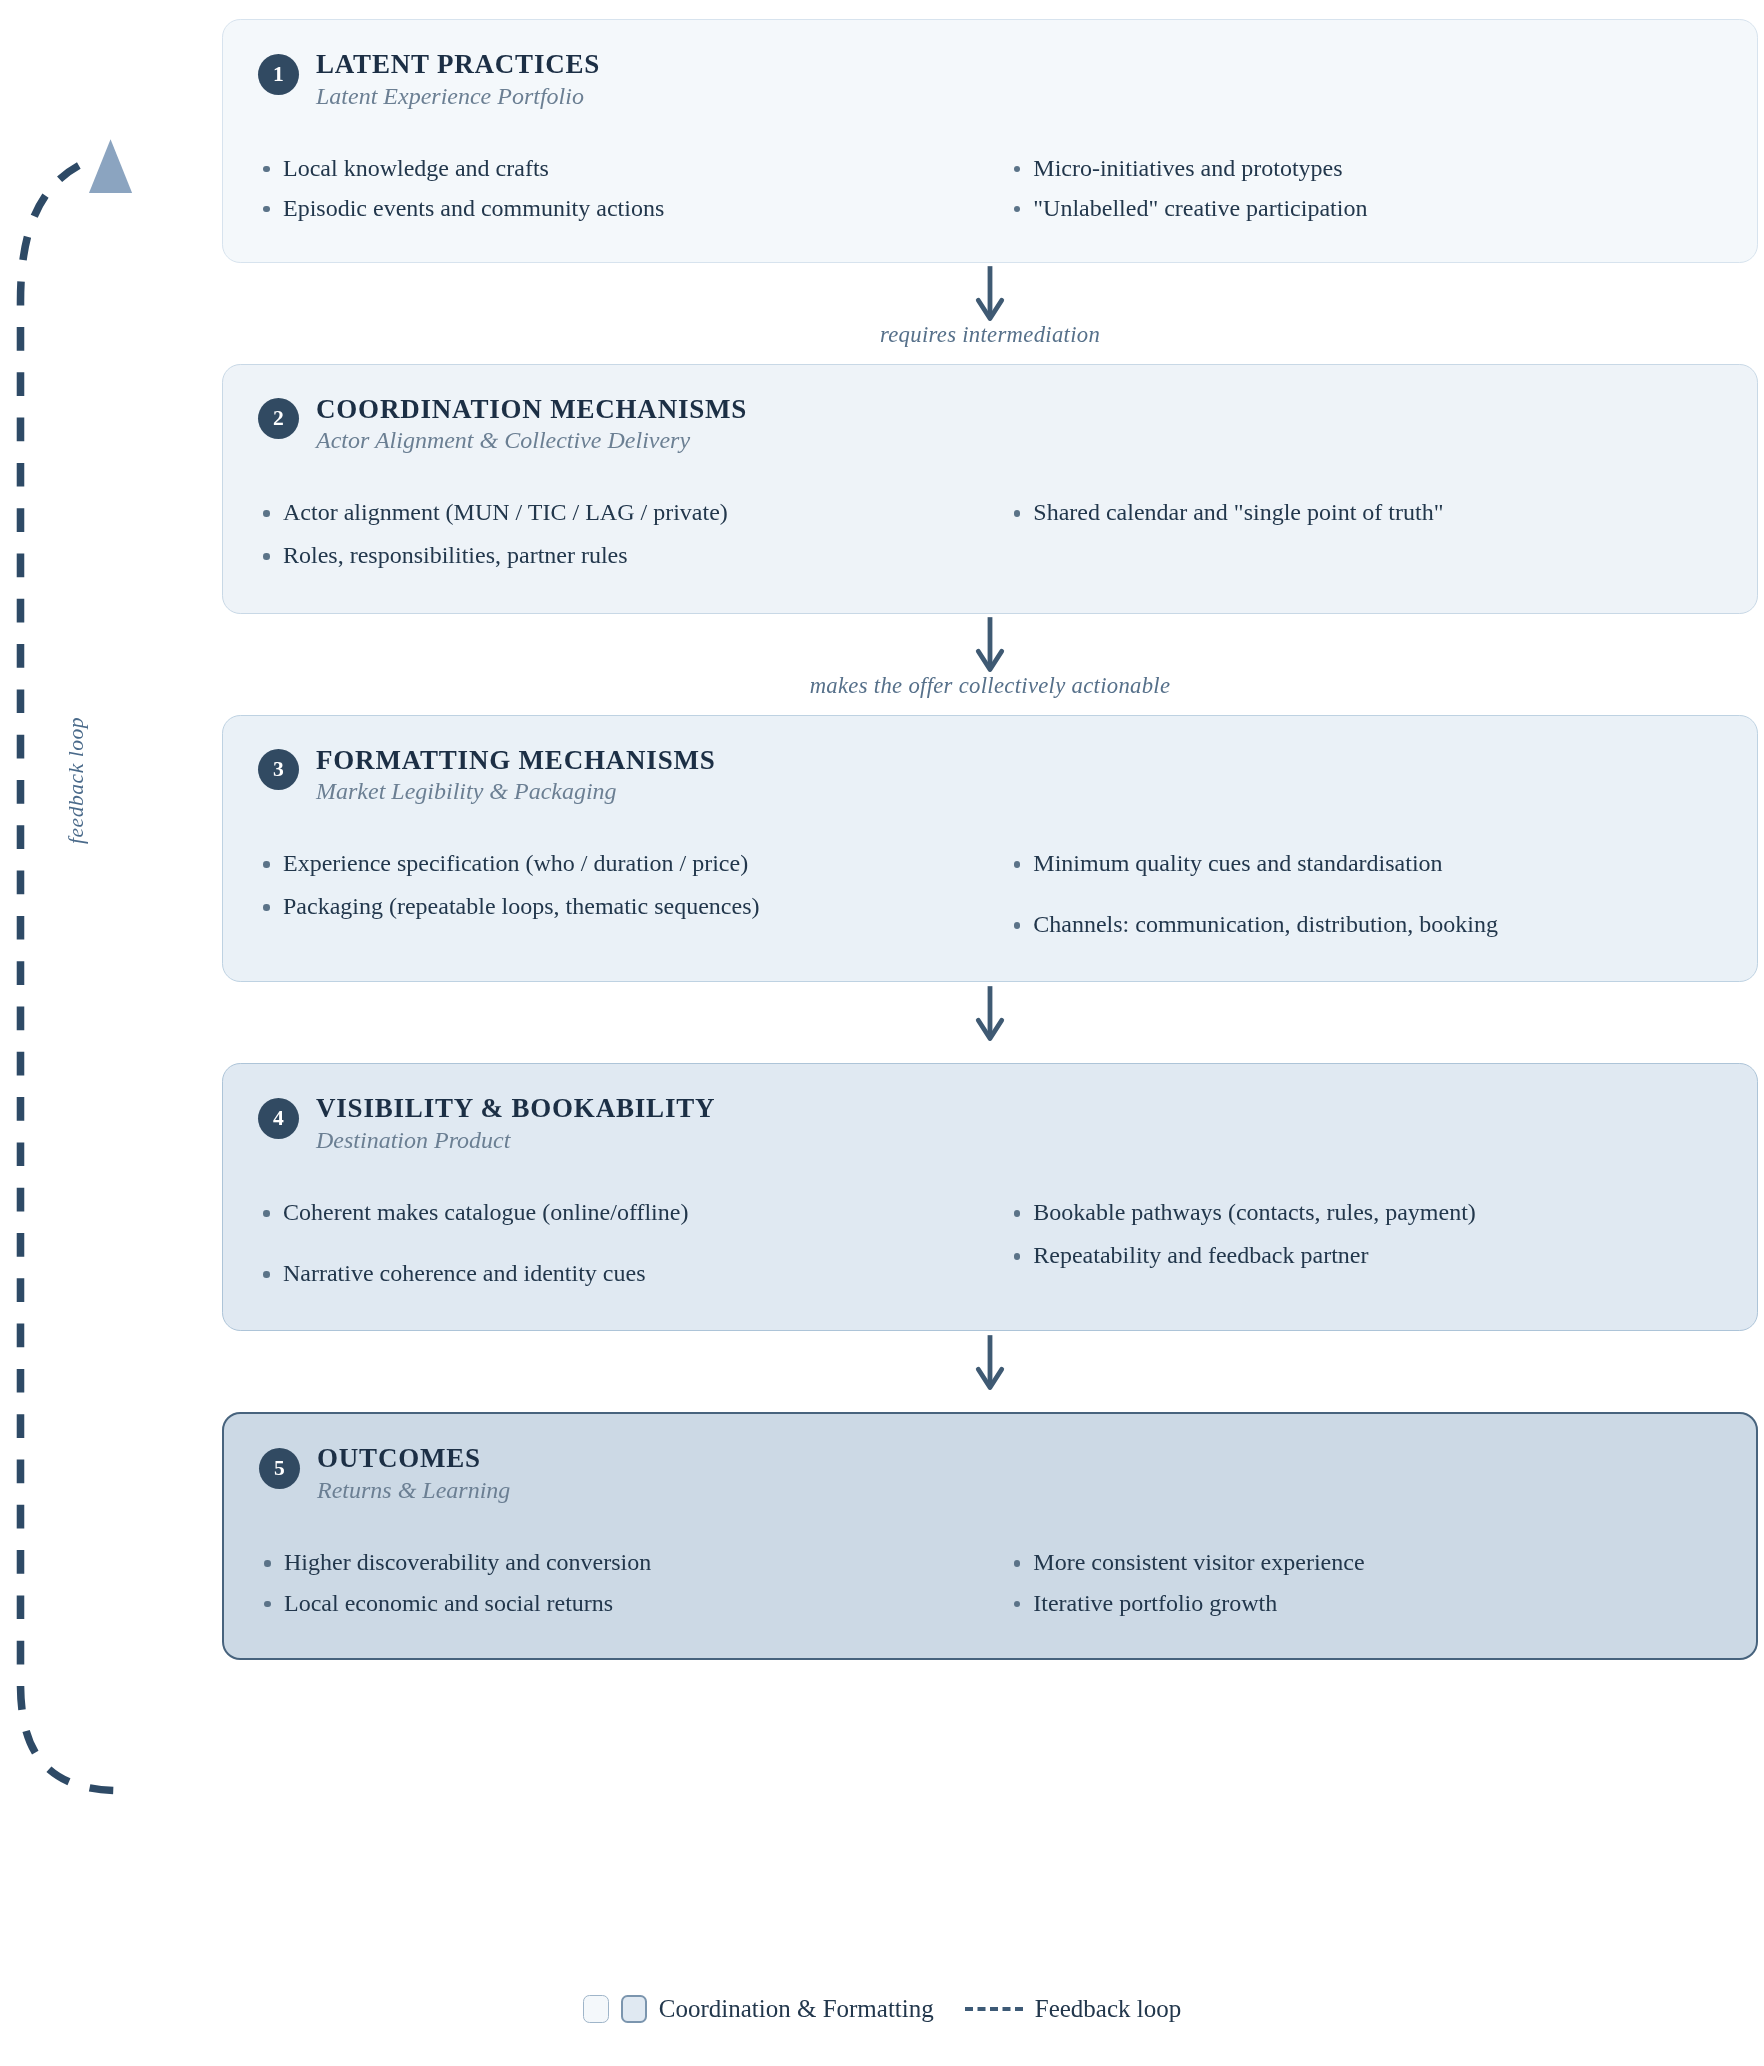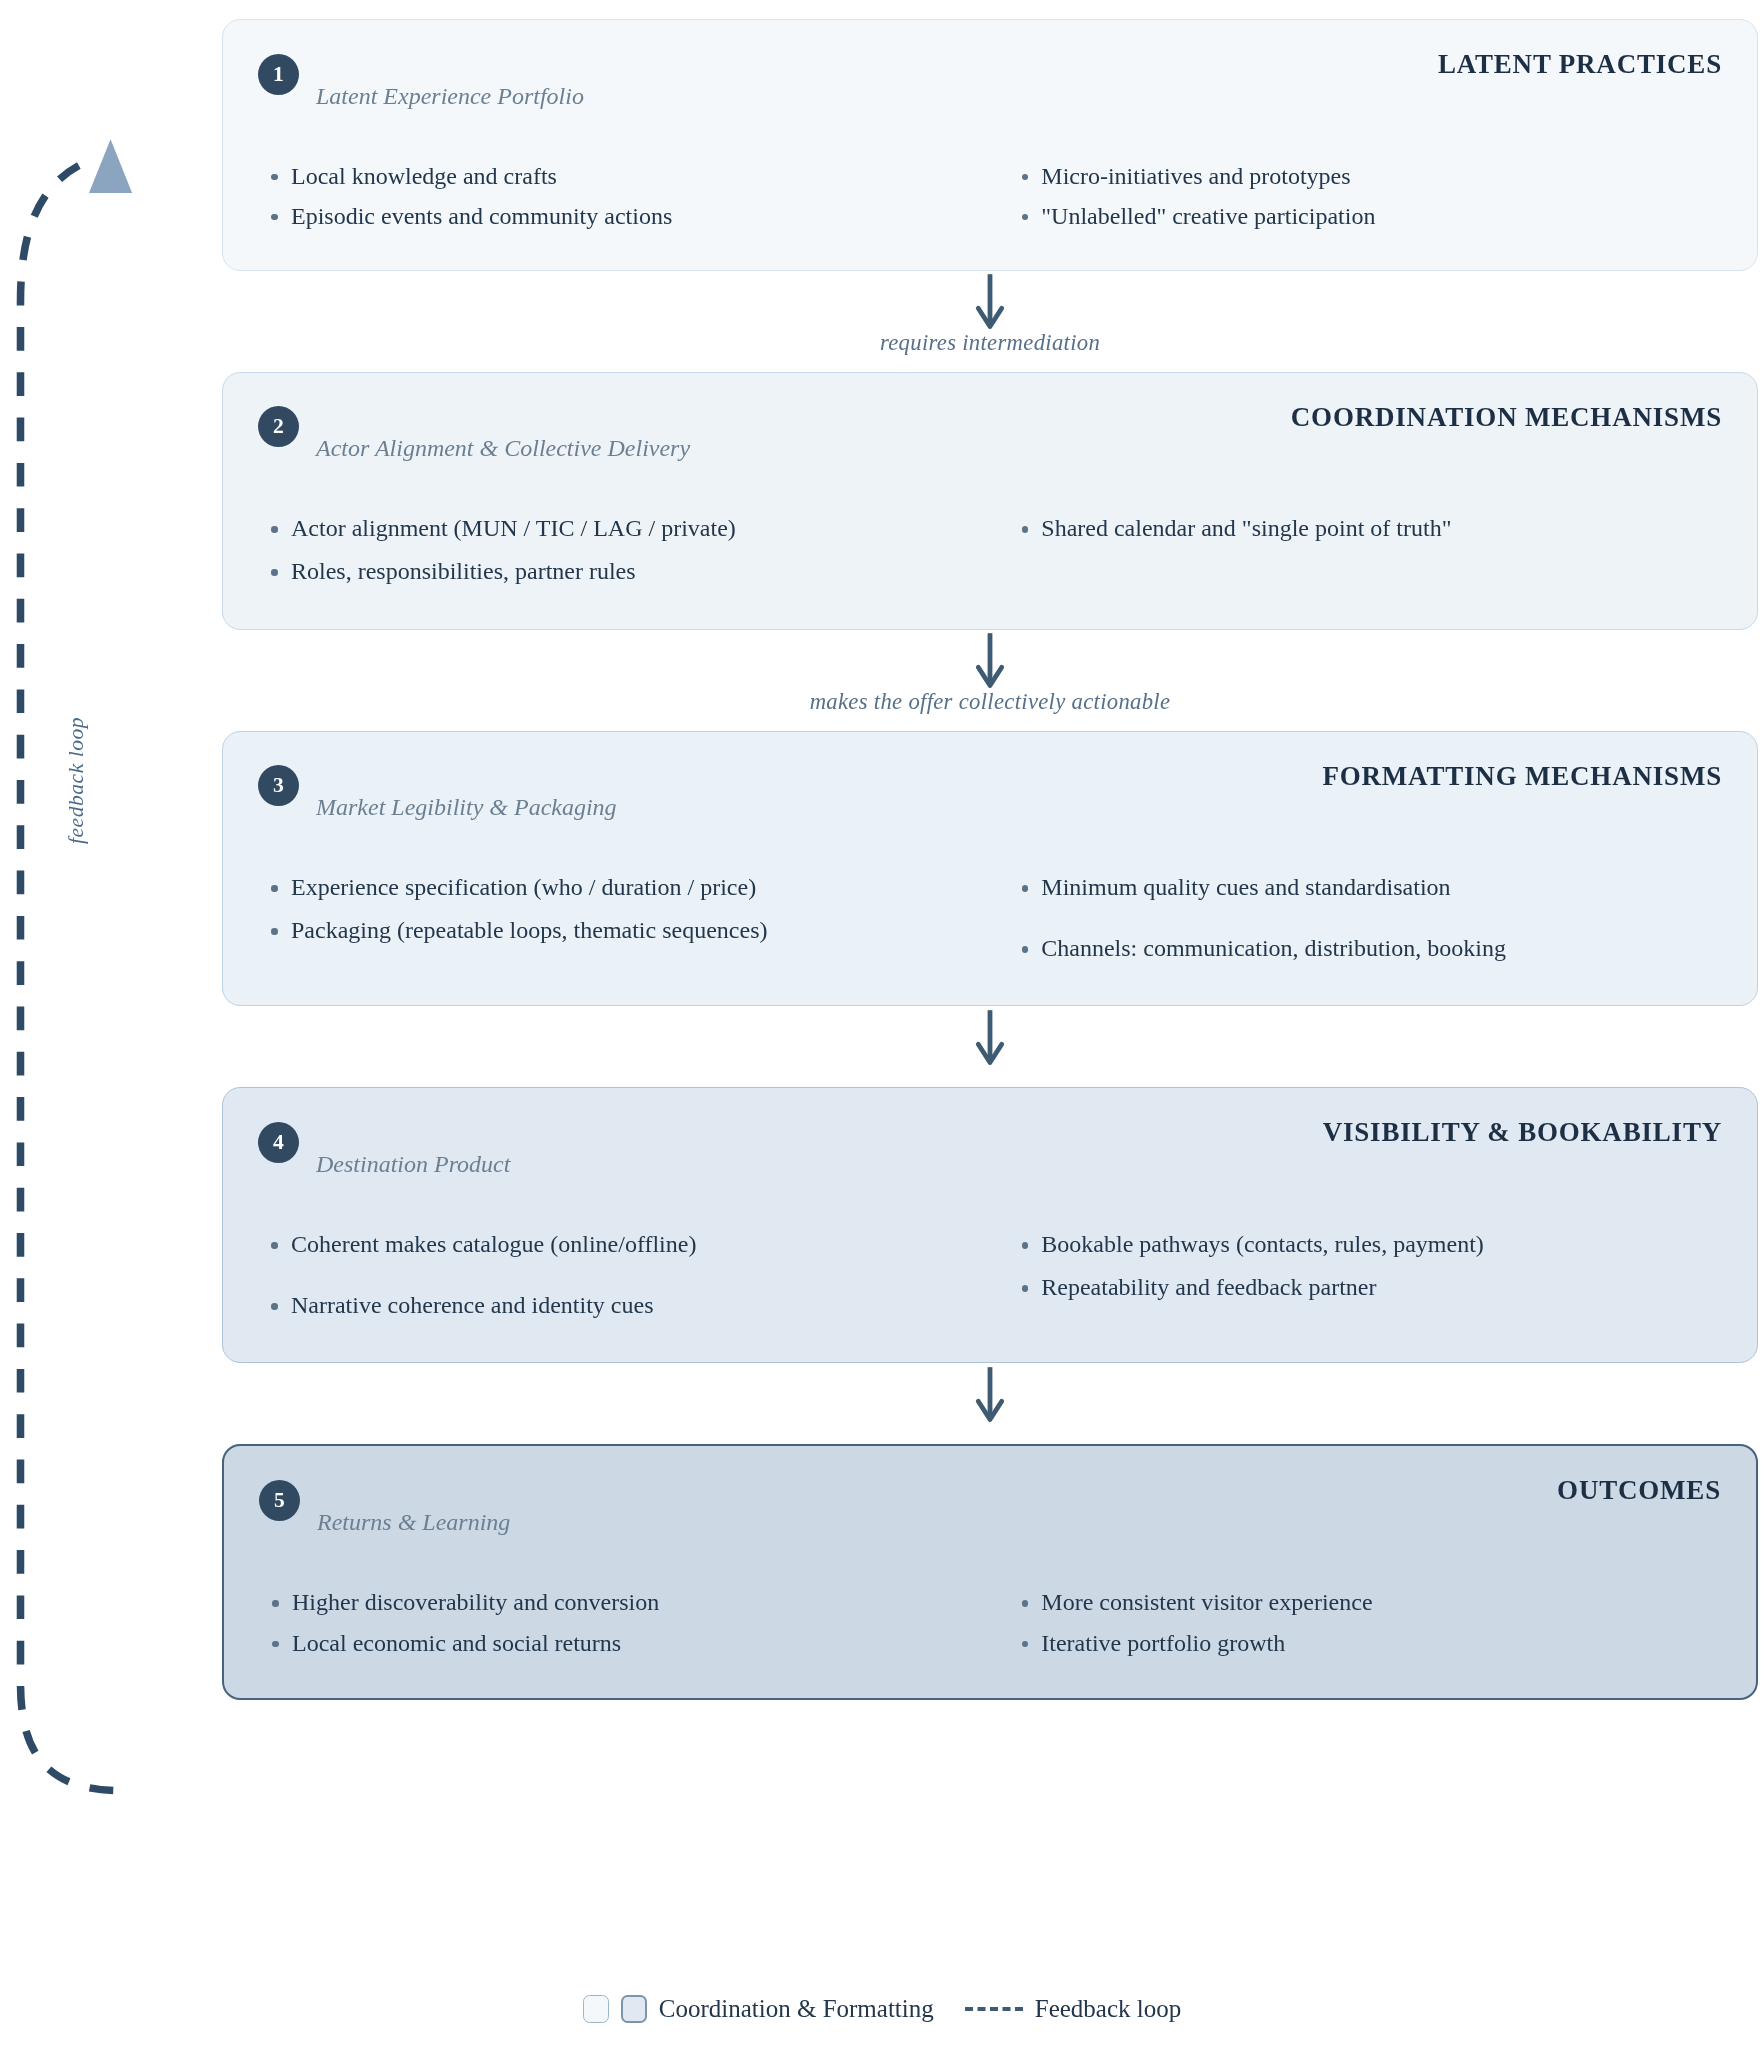--- a/index.html
+++ b/index.html
@@ -75,21 +75,20 @@
     line-height: 41px;
     text-align: center;
   }
   .stage-title {
     font-weight: bold;
     font-size: 27px;
     letter-spacing: 0.8px;
     color: #1c2f45;
     line-height: 1.08;
     margin: 0 0 3.2px 0;
-    text-align: right;
   }
   .stage-sub {
     font-style: italic;
     font-size: 24px;
     color: #6b7f93;
     line-height: 1.15;
     margin: 0;
   }
 
   .cols {
@@ -97,21 +96,21 @@
     margin-top: 21.6px;
   }
   .col {
     flex: 0 0 50%;
     box-sizing: border-box;
   }
   .col.right { padding-left: 18.3px; }
 
   ul.items {
     list-style: none;
-    margin: 8px;
+    margin: 0;
     padding: 0;
   }
   ul.items li {
     position: relative;
     padding-left: 25px;
     font-size: 24px;
     line-height: 1.30;
     color: #22374c;
     margin-bottom: 12px;
   }

